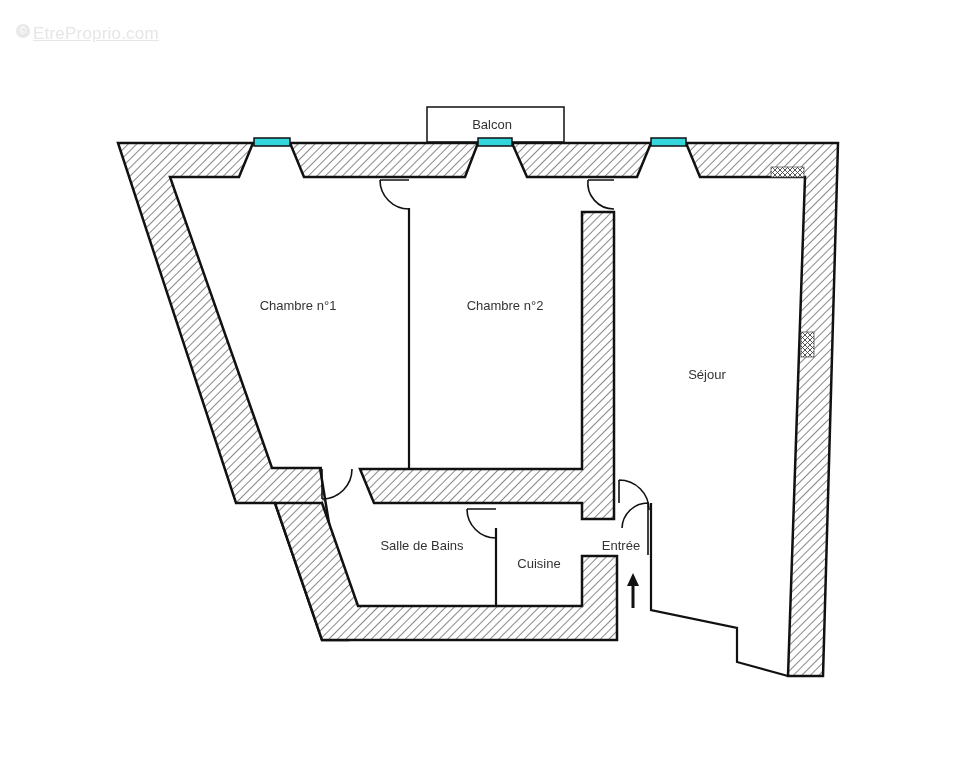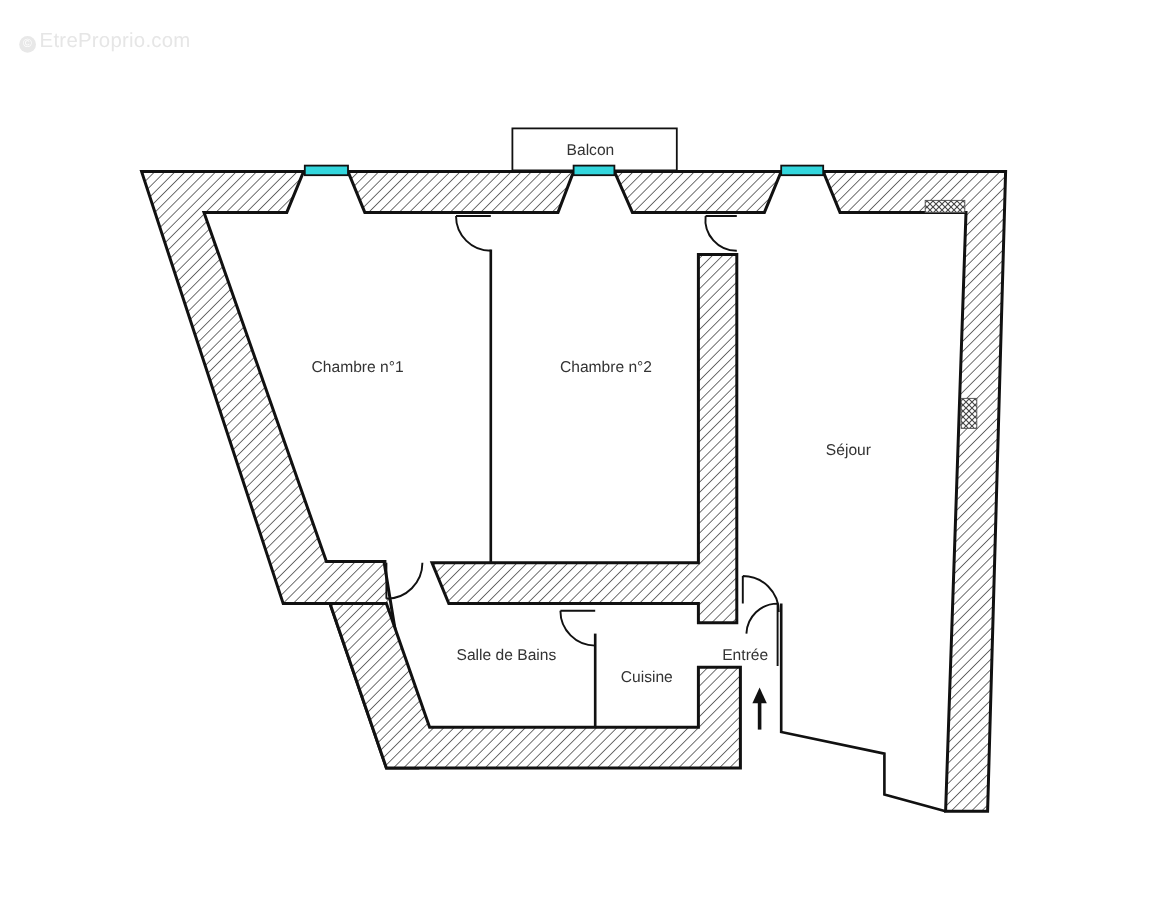--- a/index.html
+++ b/index.html
@@ -1,21 +1,21 @@
 <!DOCTYPE html>
 <html><head>
   <meta charset="utf-8">
   <style>
     html, body { margin: 0; padding: 0; background: #ffffff; }
     body { width: 968px; height: 763px; position: relative; overflow: hidden; font-family: "Liberation Sans", sans-serif; }
     .watermark {
       position: absolute; left: 16px; top: 24px;
       font-family: "Liberation Sans", sans-serif; font-size: 17px;
       color: #e6e6e6; letter-spacing: 0.2px;
-      display: flex; align-items: flex-end; gap: 3px;
+      display: flex; align-items: flex-start; gap: 3px; text-decoration: underline;
     }
     .watermark .copy {
       display: inline-block; width: 14px; height: 14px; border-radius: 50%;
       background: #e8e8e8; color: #fff; font-size: 10px; line-height: 14px; text-align: center;
     }
     svg.plan { position: absolute; left: 0; top: 0; }
     .room-label { font-family: "Liberation Sans", sans-serif; font-size: 13px; fill: #333333; }
   </style>
 </head>
 <body>

